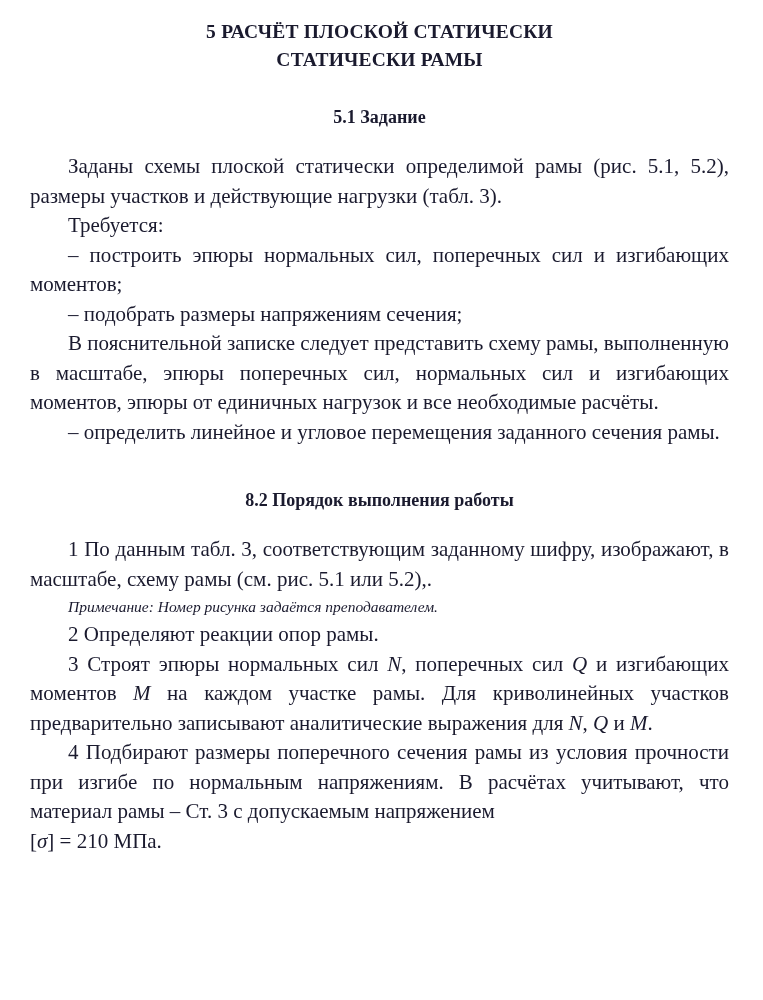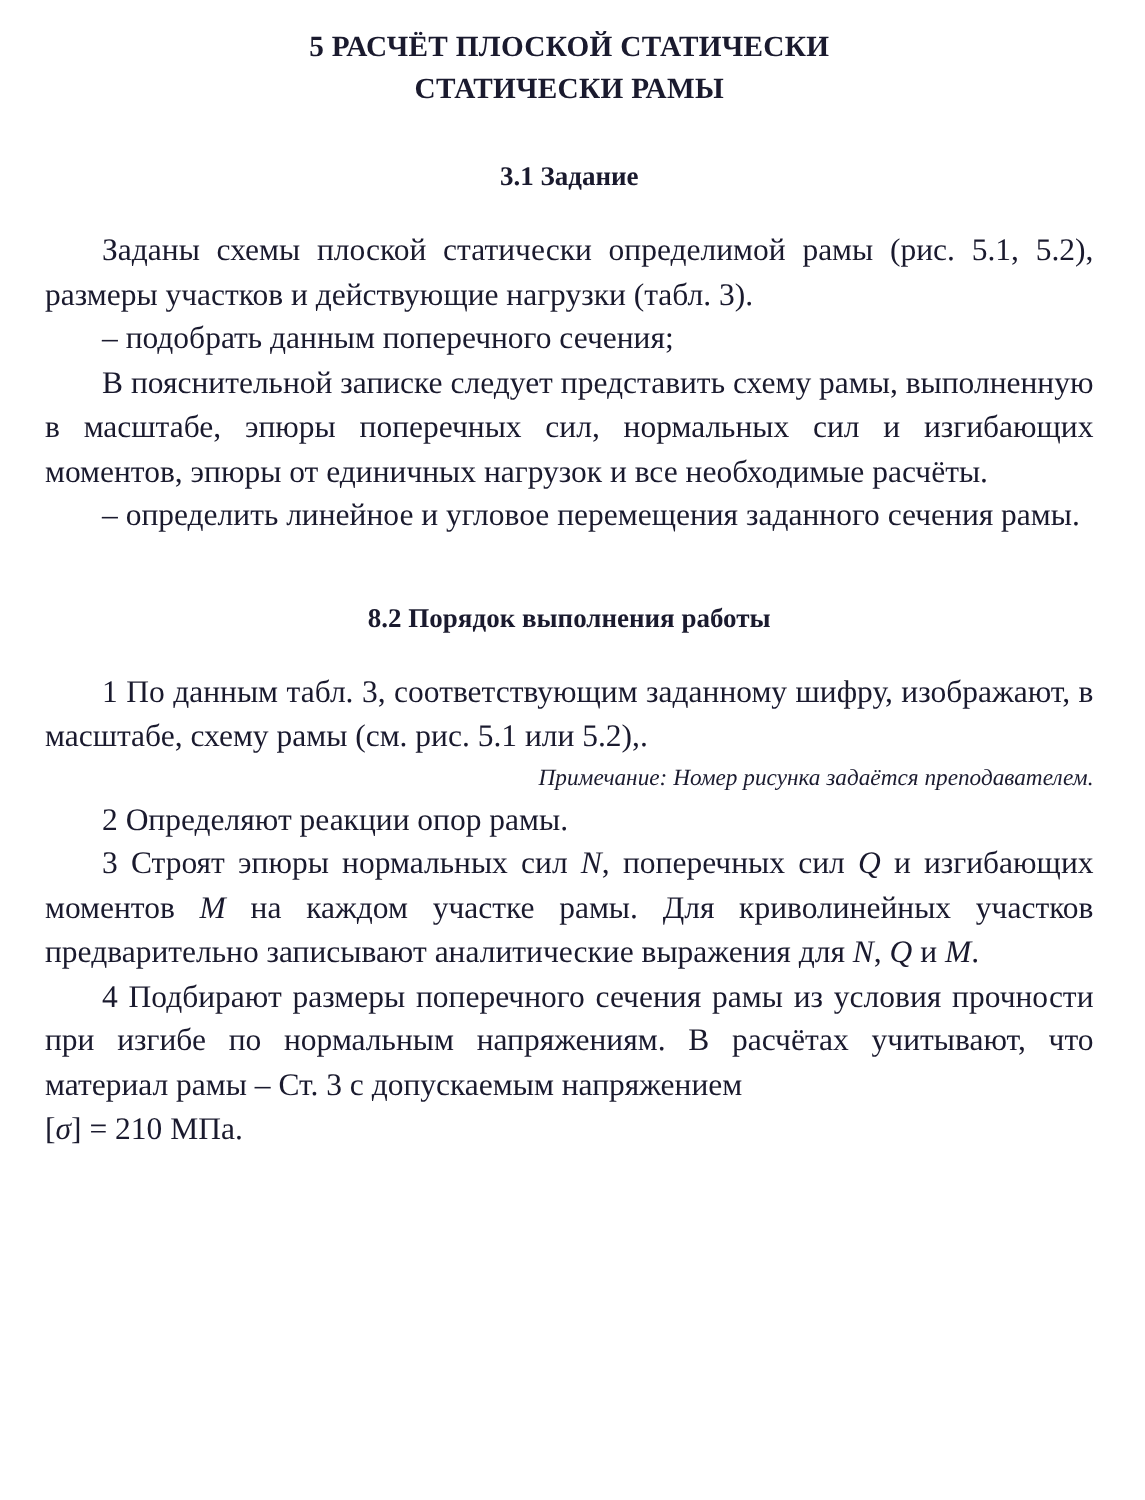--- a/index.html
+++ b/index.html
@@ -53,44 +53,46 @@
   }
   p.body-text.first {
     margin-top: 22px;
   }
   p.note {
     font-size: 15.5px;
     font-style: italic;
     line-height: 26px;
     text-indent: 38px;
     margin: 0;
-    text-align: right;
+    text-align: left;
   }
   p.dash {
     text-indent: 38px;
   }
   i.var { font-style: italic; }
   .sigma-br {
     font-style: italic;
   }
 </style>
 </head>
 <body>
 
 <div class="page">
 
   <h1 class="doc-title">
     <span class="line">5 РАСЧЁТ ПЛОСКОЙ СТАТИЧЕСКИ</span>
     <span class="line">СТАТИЧЕСКИ РАМЫ</span>
   </h1>
 
-  <h2 class="section-heading">3.1 Задание</h2>
+  <h2 class="section-heading">5.1 Задание</h2>
 
   <p class="body-text first">Заданы схемы плоской статически определимой рамы (рис. 5.1, 5.2), размеры участков и действующие нагрузки (табл. 3).</p>
-  <p class="body-text dash">– подобрать данным поперечного сечения;</p>
+  <p class="body-text">Требуется:</p>
+  <p class="body-text dash">– построить эпюры нормальных сил, поперечных сил и изгибающих моментов;</p>
+  <p class="body-text dash">– подобрать размеры напряжениям сечения;</p>
   <p class="body-text">В пояснительной записке следует представить схему рамы, выполненную в масштабе, эпюры поперечных сил, нормальных сил и изгибающих моментов, эпюры от единичных нагрузок и все необходимые расчёты.</p>
   <p class="body-text dash">– определить линейное и угловое перемещения заданного сечения рамы.</p>
 
   <h2 class="section-heading second">8.2 Порядок выполнения работы</h2>
 
   <p class="body-text first">1 По данным табл. 3, соответствующим заданному шифру, изображают, в масштабе, схему рамы (см. рис. 5.1 или 5.2),.</p>
   <p class="note">Примечание: Номер рисунка задаётся преподавателем.</p>
   <p class="body-text">2 Определяют реакции опор рамы.</p>
 
   <p class="body-text"><span>3 Строят эпюры нормальных сил </span><i class="var">N</i><span>, поперечных сил </span><i class="var">Q</i><span> и изгибающих моментов </span><i class="var">M</i><span> на каждом участке рамы. Для криволинейных участков предварительно записывают аналитические выражения для </span><i class="var">N</i><span>, </span><i class="var">Q</i><span> и </span><i class="var">M</i><span>.</span></p>

